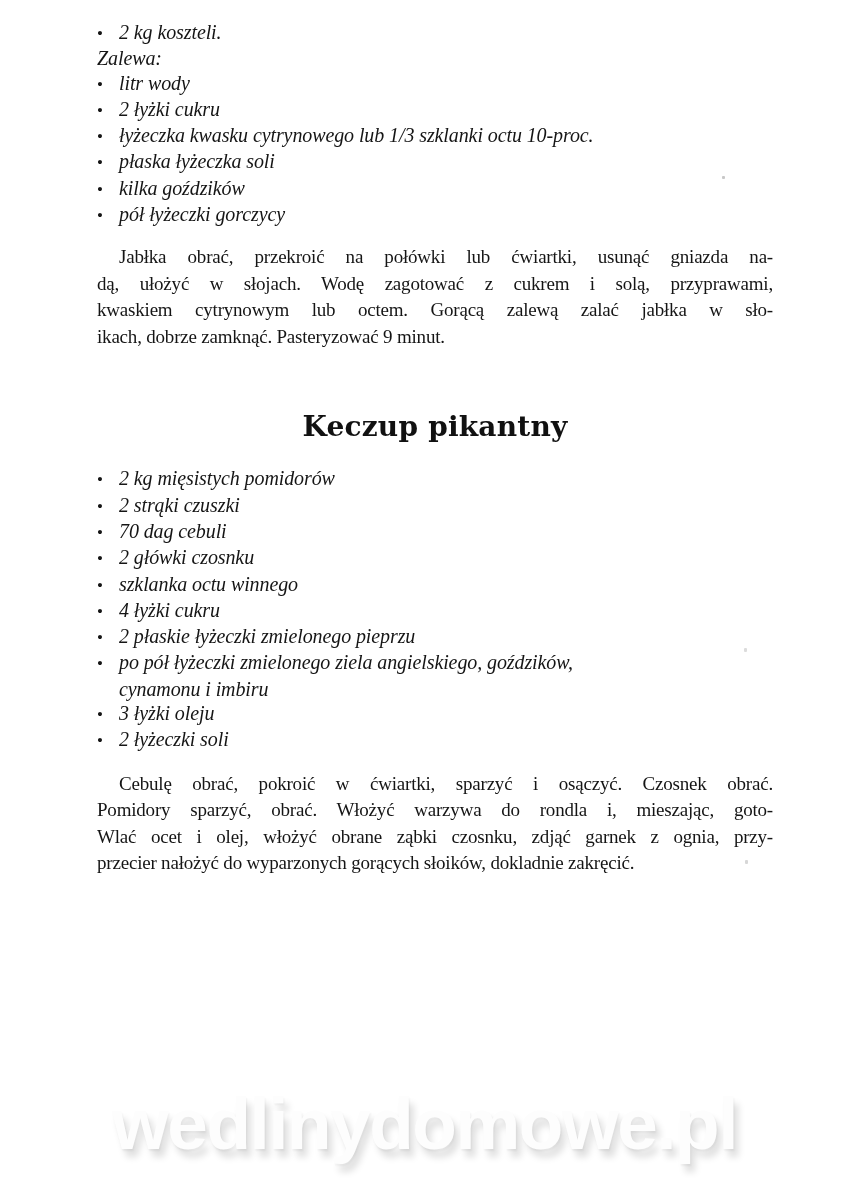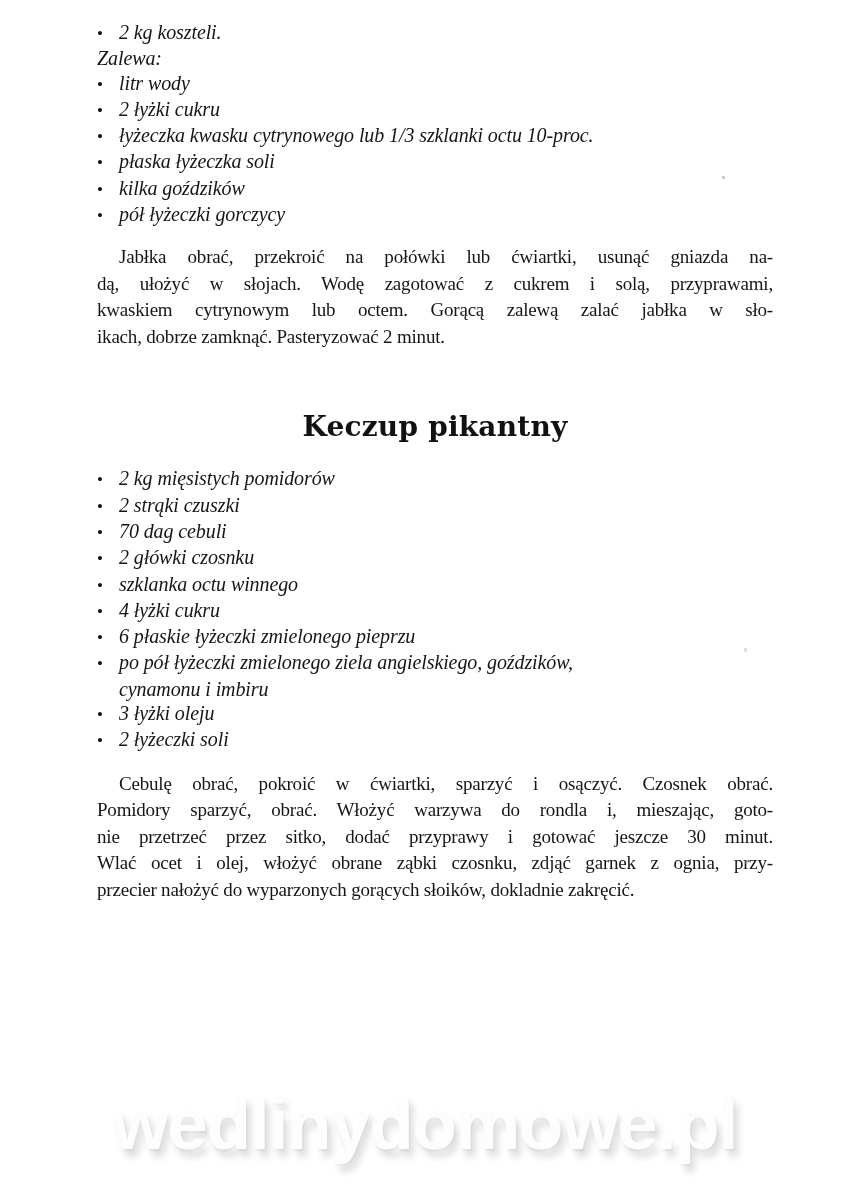--- a/index.html
+++ b/index.html
@@ -132,21 +132,21 @@
       <div class="ing-row">
         <span class="ing-bullet">•</span>
         <span class="ing-text">pół łyżeczki gorczycy</span>
       </div>
     </div>
 
     <div class="method method-1">
       <div class="pline first">Jabłka obrać, przekroić na połówki lub ćwiartki, usunąć gniazda na-</div>
       <div class="pline">dą, ułożyć w słojach. Wodę zagotować z cukrem i solą, przyprawami,</div>
       <div class="pline">kwaskiem cytrynowym lub octem. Gorącą zalewą zalać jabłka w sło-</div>
-      <div class="pline last">ikach, dobrze zamknąć. Pasteryzować 2 minut.</div>
+      <div class="pline last">ikach, dobrze zamknąć. Pasteryzować 9 minut.</div>
     </div>
 
     <h1 class="recipe-title title-2">Keczup pikantny</h1>
 
     <div class="ing-list list-2">
       <div class="ing-row">
         <span class="ing-bullet">•</span>
         <span class="ing-text">2 kg mięsistych pomidorów</span>
       </div>
       <div class="ing-row">
@@ -164,21 +164,21 @@
       <div class="ing-row">
         <span class="ing-bullet">•</span>
         <span class="ing-text">szklanka octu winnego</span>
       </div>
       <div class="ing-row">
         <span class="ing-bullet">•</span>
         <span class="ing-text">4 łyżki cukru</span>
       </div>
       <div class="ing-row">
         <span class="ing-bullet">•</span>
-        <span class="ing-text">6 płaskie łyżeczki zmielonego pieprzu</span>
+        <span class="ing-text">2 płaskie łyżeczki zmielonego pieprzu</span>
       </div>
       <div class="ing-row">
         <span class="ing-bullet">•</span>
         <span class="ing-text">po pół łyżeczki zmielonego ziela angielskiego, goździków,</span>
       </div>
       <div class="ing-row nobullet">
         <span class="ing-bullet"></span>
         <span class="ing-text">cynamonu i imbiru</span>
       </div>
       <div class="ing-row">
@@ -187,21 +187,20 @@
       </div>
       <div class="ing-row">
         <span class="ing-bullet">•</span>
         <span class="ing-text">2 łyżeczki soli</span>
       </div>
     </div>
 
     <div class="method method-2">
       <div class="pline first">Cebulę obrać, pokroić w ćwiartki, sparzyć i osączyć. Czosnek obrać.</div>
       <div class="pline">Pomidory sparzyć, obrać. Włożyć warzywa do rondla i, mieszając, goto-</div>
-      <div class="pline">nie przetrzeć przez sitko, dodać przyprawy i gotować jeszcze 30 minut.</div>
       <div class="pline">Wlać ocet i olej, włożyć obrane ząbki czosnku, zdjąć garnek z ognia, przy-</div>
       <div class="pline last">przecier nałożyć do wyparzonych gorących słoików, dokladnie zakręcić.</div>
     </div>
 
   </div>
 
   <div class="watermark">wedlinydomowe.pl</div>
 
   <div class="speck speck-1"></div>
   <div class="speck speck-2"></div>

